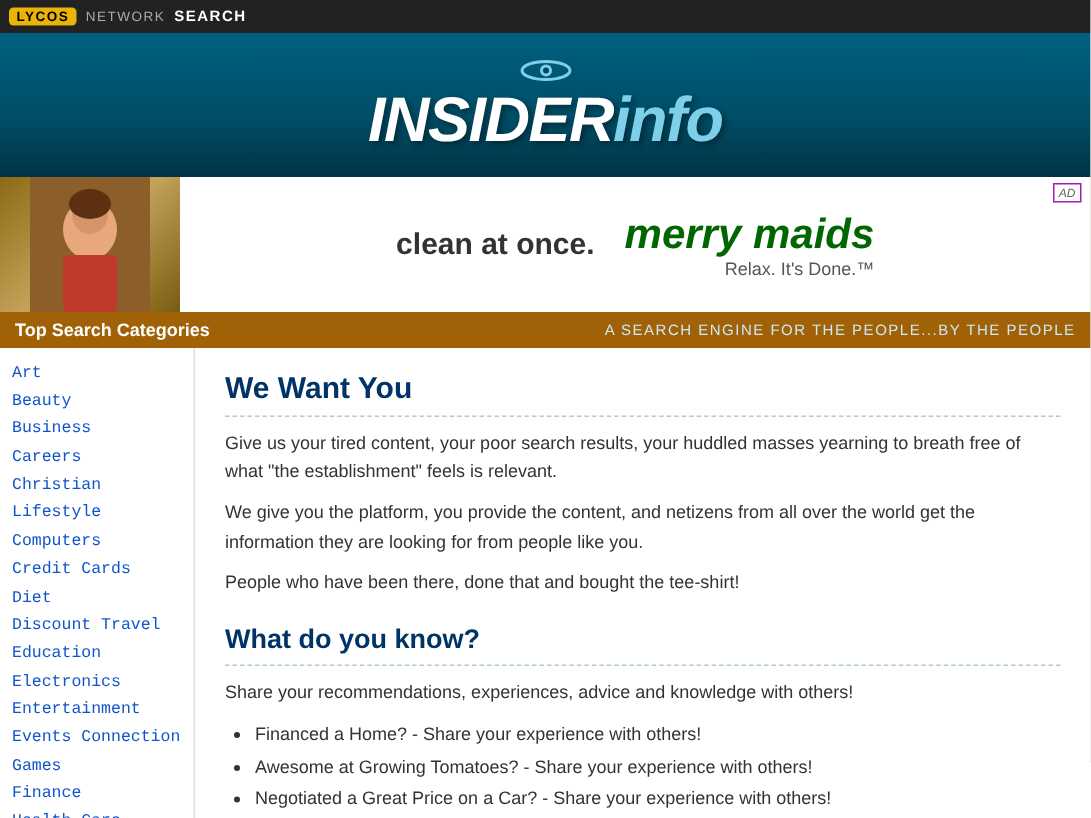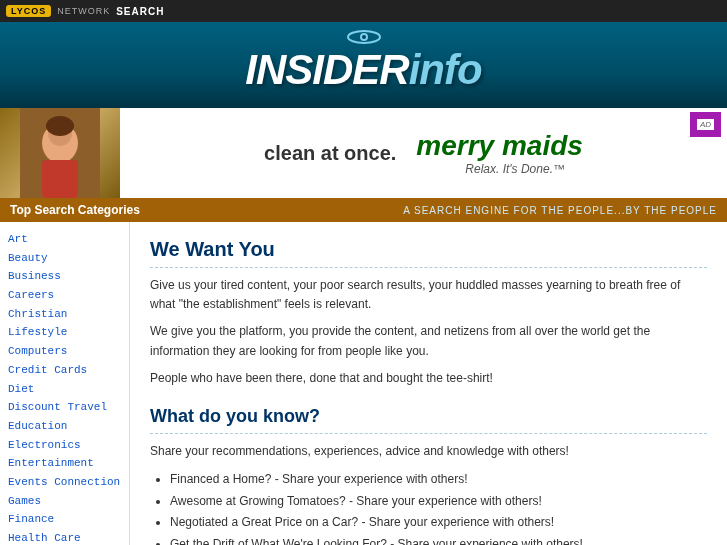--- a/index.html
+++ b/index.html
@@ -33,21 +33,21 @@
       color: #fff;
       font-size: 10px;
       font-weight: bold;
       letter-spacing: 1px;
     }
 
     
     #header {
       background: linear-gradient(180deg, #006080 0%, #004d66 60%, #003344 100%);
       text-align: center;
-      padding: 8px 0 14px;
+      padding: 18px 0 14px;
     }
     #logo-text {
       font-size: 42px;
       font-weight: bold;
       font-style: italic;
       color: #fff;
       letter-spacing: -1px;
       text-shadow: 2px 2px 4px rgba(0,0,0,0.4);
     }
     #logo-text span.insider { color: #fff; }
@@ -83,40 +83,39 @@
       padding: 10px 20px;
     }
     #ad-text-left {
       font-size: 20px;
       font-weight: bold;
       color: #333;
       line-height: 1.3;
       margin-right: 20px;
     }
     #ad-text-right {
-      text-align: center;
+      text-align: right;
     }
     #ad-brand-name {
       font-size: 28px;
       font-weight: bold;
       color: #006600;
       font-style: italic;
     }
     #ad-brand-tagline {
       font-size: 12px;
       color: #555;
-      font-style: italic;
       margin-left: 31px;
     }
     #ad-badge {
       position: absolute;
       top: 4px;
       right: 6px;
       background: #fff;
-      border: 7px solid #a21caf;
+      border: 1px solid #a21caf;
       font-size: 8px;
       color: #666;
       padding: 1px 3px;
       font-style: italic;
     }
 
     
     #category-bar {
       background: #a16207;
       display: flex;

